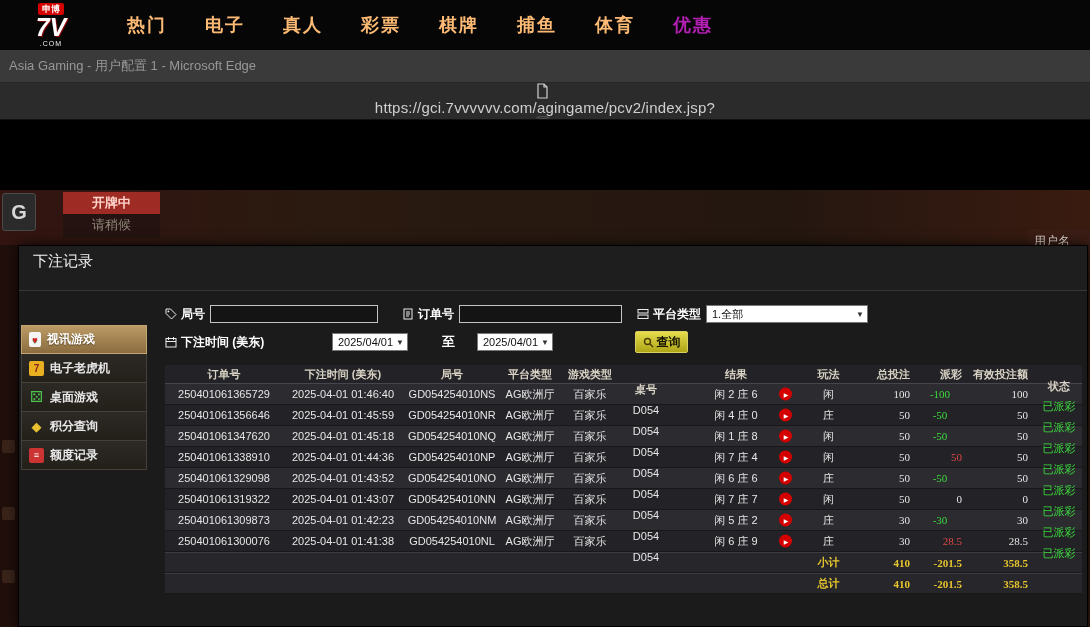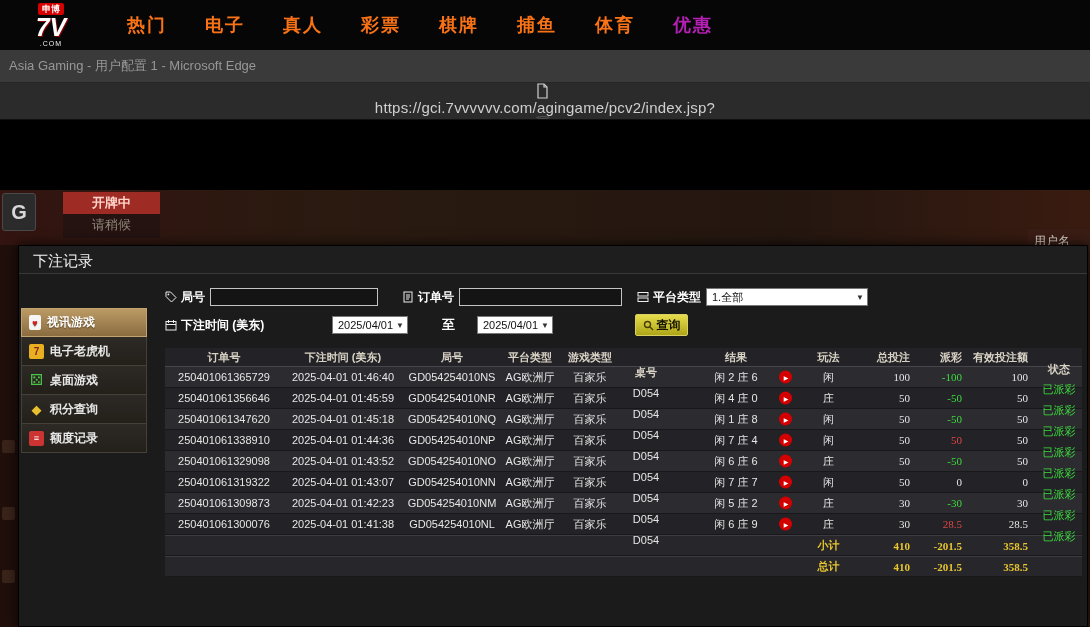--- a/index.html
+++ b/index.html
@@ -6,21 +6,21 @@
   body { margin:0; background:#000; font-family:"Liberation Sans","DejaVu Sans",sans-serif; }
   .screen { position:relative; width:1090px; height:627px; background:#000; overflow:hidden; }
 
   
   .top-nav { height:50px; background:#060606; display:flex; align-items:center; }
   .logo { margin-left:20px; width:62px; display:flex; flex-direction:column; align-items:center; cursor:pointer; }
   .logo-top { background:#d40000; color:#fff; font-size:9px; font-weight:bold; padding:0 4px; border-radius:2px; line-height:12px; }
   .logo-main { color:#fff; font-size:25px; font-weight:bold; font-style:italic; line-height:1; text-shadow:1px 1px 0 #8a0000; }
   .logo-sub { color:#eee; font-size:7px; letter-spacing:1px; }
   .nav-items { display:flex; margin-left:26px; }
-  .nav-item { padding:0 19px; font-size:18px; font-weight:bold; color:#f97316; letter-spacing:2px; cursor:pointer; line-height:50px; }
+  .nav-item { padding:0 19px; font-size:18px; font-weight:bold; color:#fdba74; letter-spacing:2px; cursor:pointer; line-height:50px; }
   .nav-item.promo { color:#b41fb4; }
 
   
   .title-bar { height:33px; background:#3a3a3a; color:#979797; font-size:13px; display:flex; align-items:center; padding-left:9px; border-bottom:1px solid #262626; }
   .addr-bar { height:37px; background:#2b2b2b; display:flex; align-items:center; padding:0 8px; border-bottom:1px solid #111;flex-direction:column; }
   .page-ico { width:16px; height:16px; margin:0 9px 0 2px; flex:none; }
   .url { color:#cfcfcf; font-size:15px; letter-spacing:0.2px; flex:1; cursor:text; }
   .addr-right { width:14px; height:14px; border:1px solid #555; border-radius:50%; margin-right:4px; }
   .black-gap { height:70px; background:#000; }
 
@@ -31,21 +31,21 @@
   .deal-wrap { position:absolute; left:63px; top:2px; width:97px; }
   .deal-badge { background:#9e2c24; color:#ffd3ca; font-size:13px; font-weight:bold; text-align:center; line-height:22px; height:22px; }
   .deal-wait { background:#241310; color:#8f8679; font-size:13px; text-align:center; line-height:22px; height:24px; }
   .lobby-right { position:absolute; right:0; top:3px; width:62px; background:#3a1d15; padding:3px 0 3px 6px;margin-top:36px; }
   .lobby-right div { color:#ded6cc; font-size:12px; line-height:18px; white-space:nowrap; overflow:hidden; }
   .left-strip { position:absolute; left:0; top:55px; bottom:0; width:18px; background:#200f0b; }
   .strip-block { width:13px; height:13px; margin:0 0 0 2px; background:#3a241a; border-radius:2px; position:absolute; }
 
   
   .dialog { position:absolute; left:18px; top:55px; right:2px; bottom:0; background:#1b1b1b; border:1px solid #000; box-shadow:0 0 12px rgba(0,0,0,.8); }
-  .dialog-title { height:28px; line-height:30px; padding-left:14px; color:#f0f0f0; font-size:15px; background:#1e1e1e; border-bottom:1px solid #383838; }
+  .dialog-title { height:45px; line-height:30px; padding-left:14px; color:#f0f0f0; font-size:15px; background:#1e1e1e; border-bottom:1px solid #383838; }
   .dialog-body { display:flex; height:calc(100% - 31px); }
 
   
   .side-menu { width:128px; flex:none; padding:34px 0 0 2px; }
   .menu-item { height:29px; display:flex; align-items:center; gap:6px; padding-left:7px; background:linear-gradient(#2d2a26,#23201a); border:1px solid #45403a; color:#e8e8e8; font-size:12px; font-weight:bold; cursor:pointer; }
   .menu-item + .menu-item { border-top:none; }
   .menu-item.active { background:linear-gradient(#bb9a64,#8a6c40); border-color:#c2a472; color:#fff; text-shadow:0 1px 1px #5a4322; }
   .icon { width:15px; height:15px; display:inline-flex; align-items:center; justify-content:center; flex:none; }
   .card-icon { width:12px; height:15px; background:#f5f5f5; border-radius:2px; color:#d42020; font-size:9px; }
   .slot-icon { background:#e8b020; border-radius:2px; color:#8a2020; font-weight:bold; font-size:10px; }
@@ -73,21 +73,21 @@
   .thead { display:flex; height:19px; background:#232327; border-bottom:1px solid #46464c; align-items:center; color:#d8d2c4; font-weight:bold; }
   .th { text-align:center; overflow:hidden; white-space:nowrap; }
   .trow { display:flex; height:21px; align-items:center; color:#e6e6e6; border-bottom:1px solid #18181b; }
   .trow.odd { background:#2b2b30; }
   .trow.even { background:#232327; }
   .td { text-align:center; overflow:hidden; white-space:nowrap; }
   .w-order{width:118px;} .w-time{width:120px;} .w-round{width:98px;} .w-plat{width:58px;}
   .w-game{width:62px;} .w-tab{width:50px;margin-top:31px;} .w-res{width:130px; position:relative;}
   .w-play{width:55px;} .w-bet{width:62px;} .w-pay{width:52px;} .w-valid{width:66px;} .w-stat{width:46px;margin-top:24px;}
   .num { text-align:right; padding-right:8px;font-family:Liberation Serif, serif; }
-  .tone-green { color:#3ddb3d; } .tone-red { color:#e04545; } .tone-neutral { color:#e6e6e6; }
+  .tone-green { color:#3ddb3d;text-align:center; } .tone-red { color:#e04545; } .tone-neutral { color:#e6e6e6; }
   .status-green { color:#3ddb3d; }
   .play-icon { position:absolute; right:9px; top:50%; transform:translateY(-50%); width:13px; height:13px; border-radius:50%; background:#d40000; color:#fff; font-size:6px; display:flex; align-items:center; justify-content:center; padding-left:1px; cursor:pointer; }
   .trow.summary { background:#26262b; border-top:1px solid #3c3c42; }
   .sum-label, .sum-val { color:#e8c62e; font-weight:bold; }
 </style>
 </head>
 <body>
 
 <div class="screen">
 

